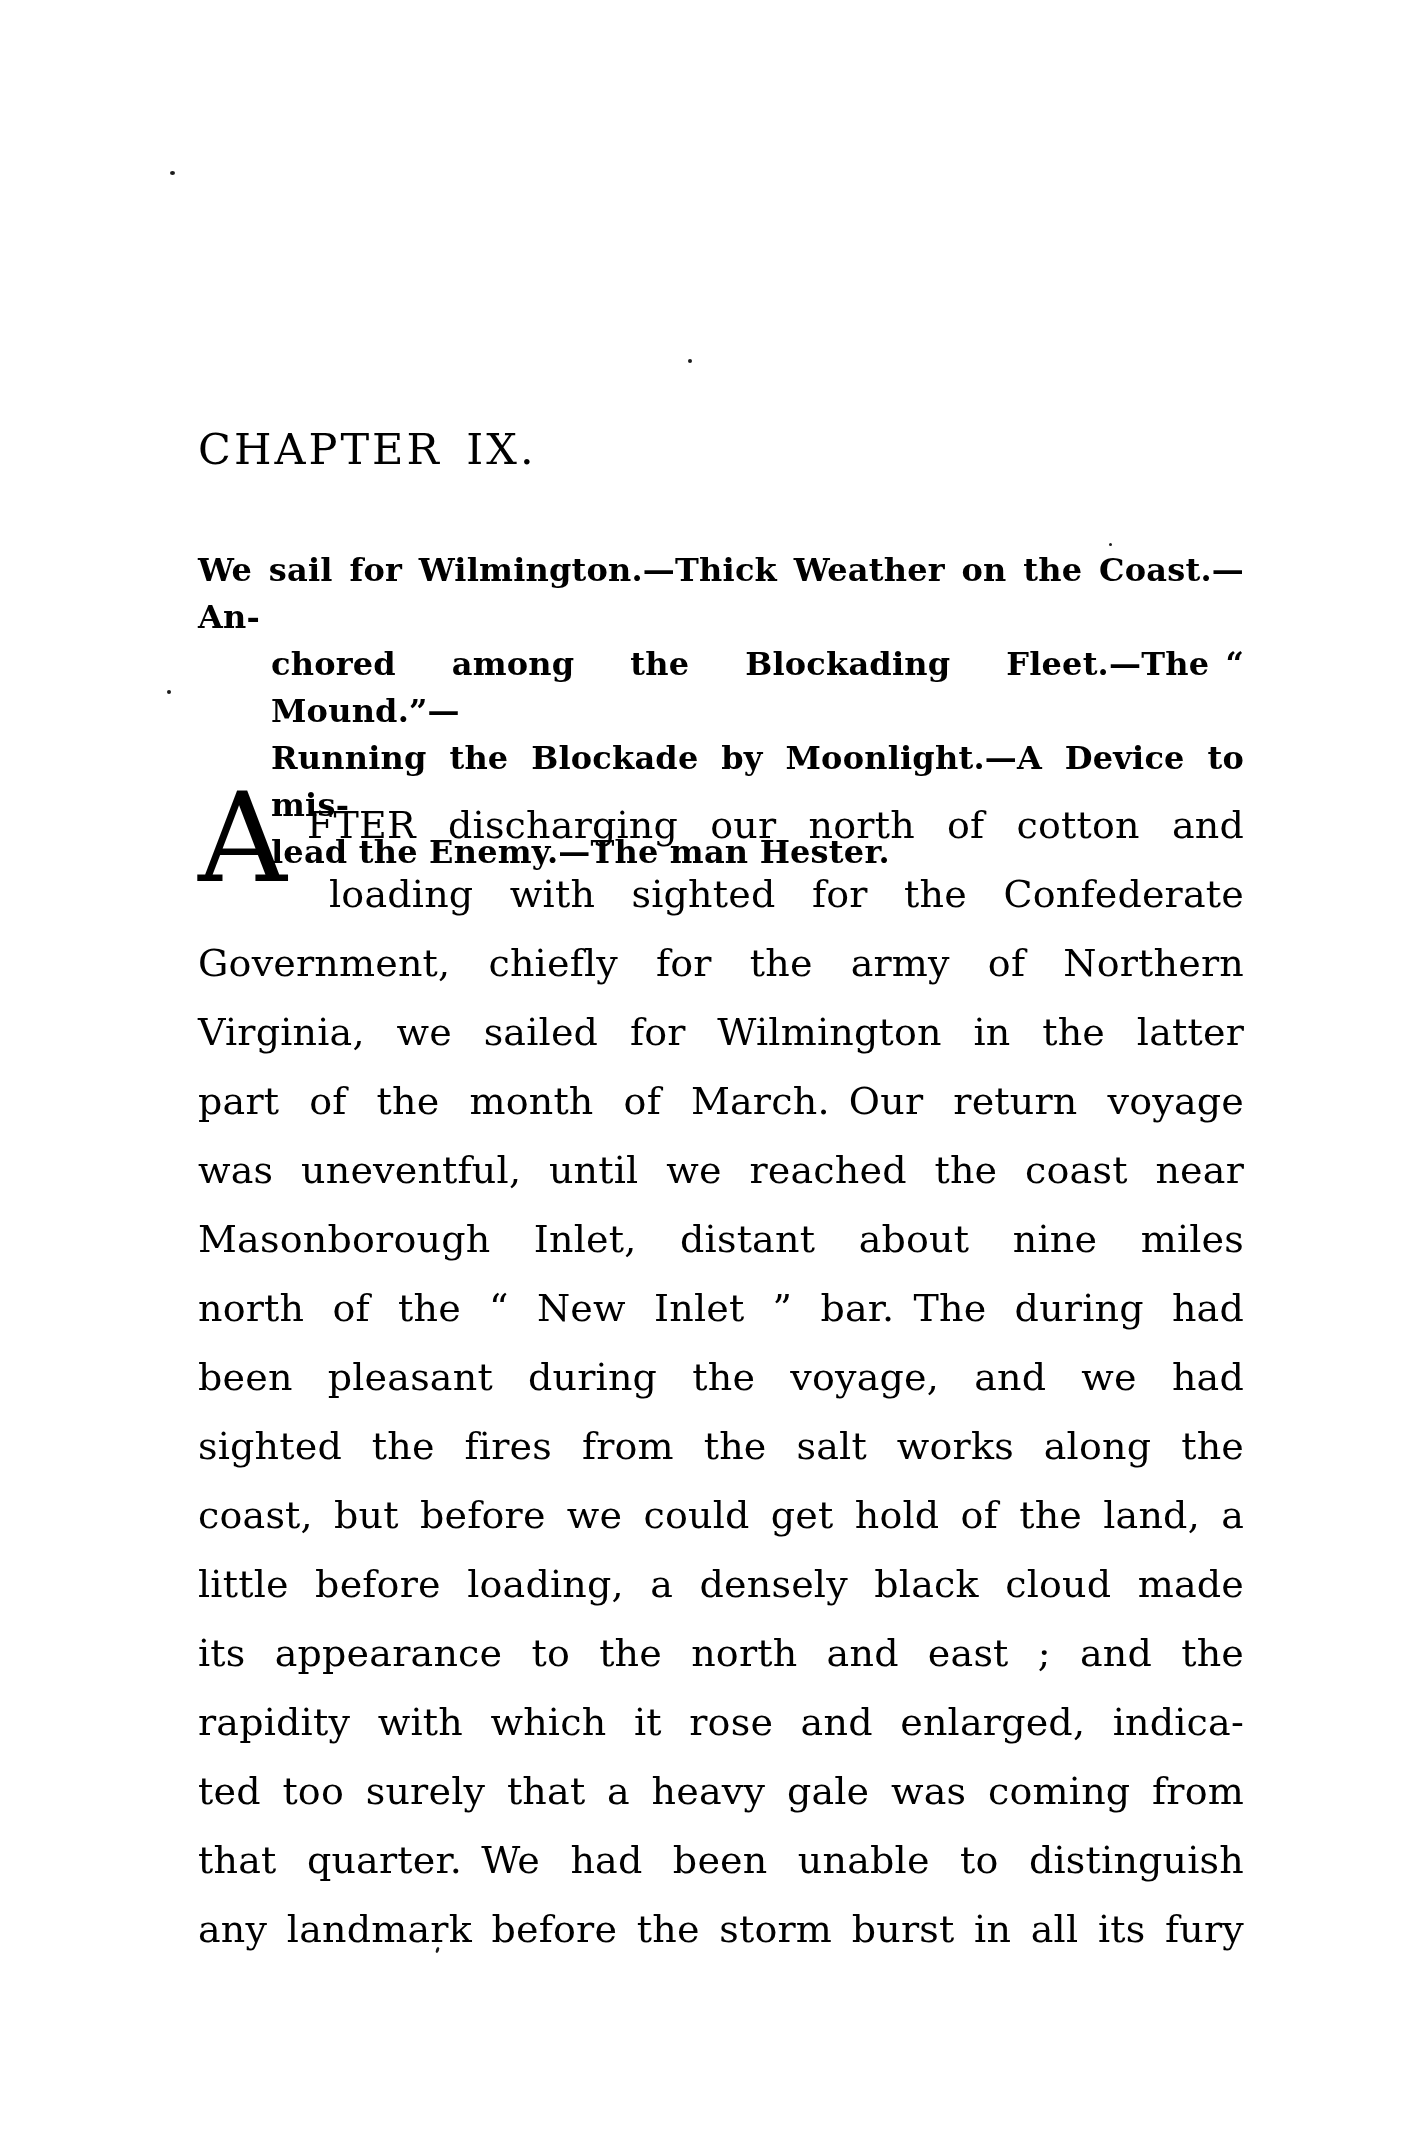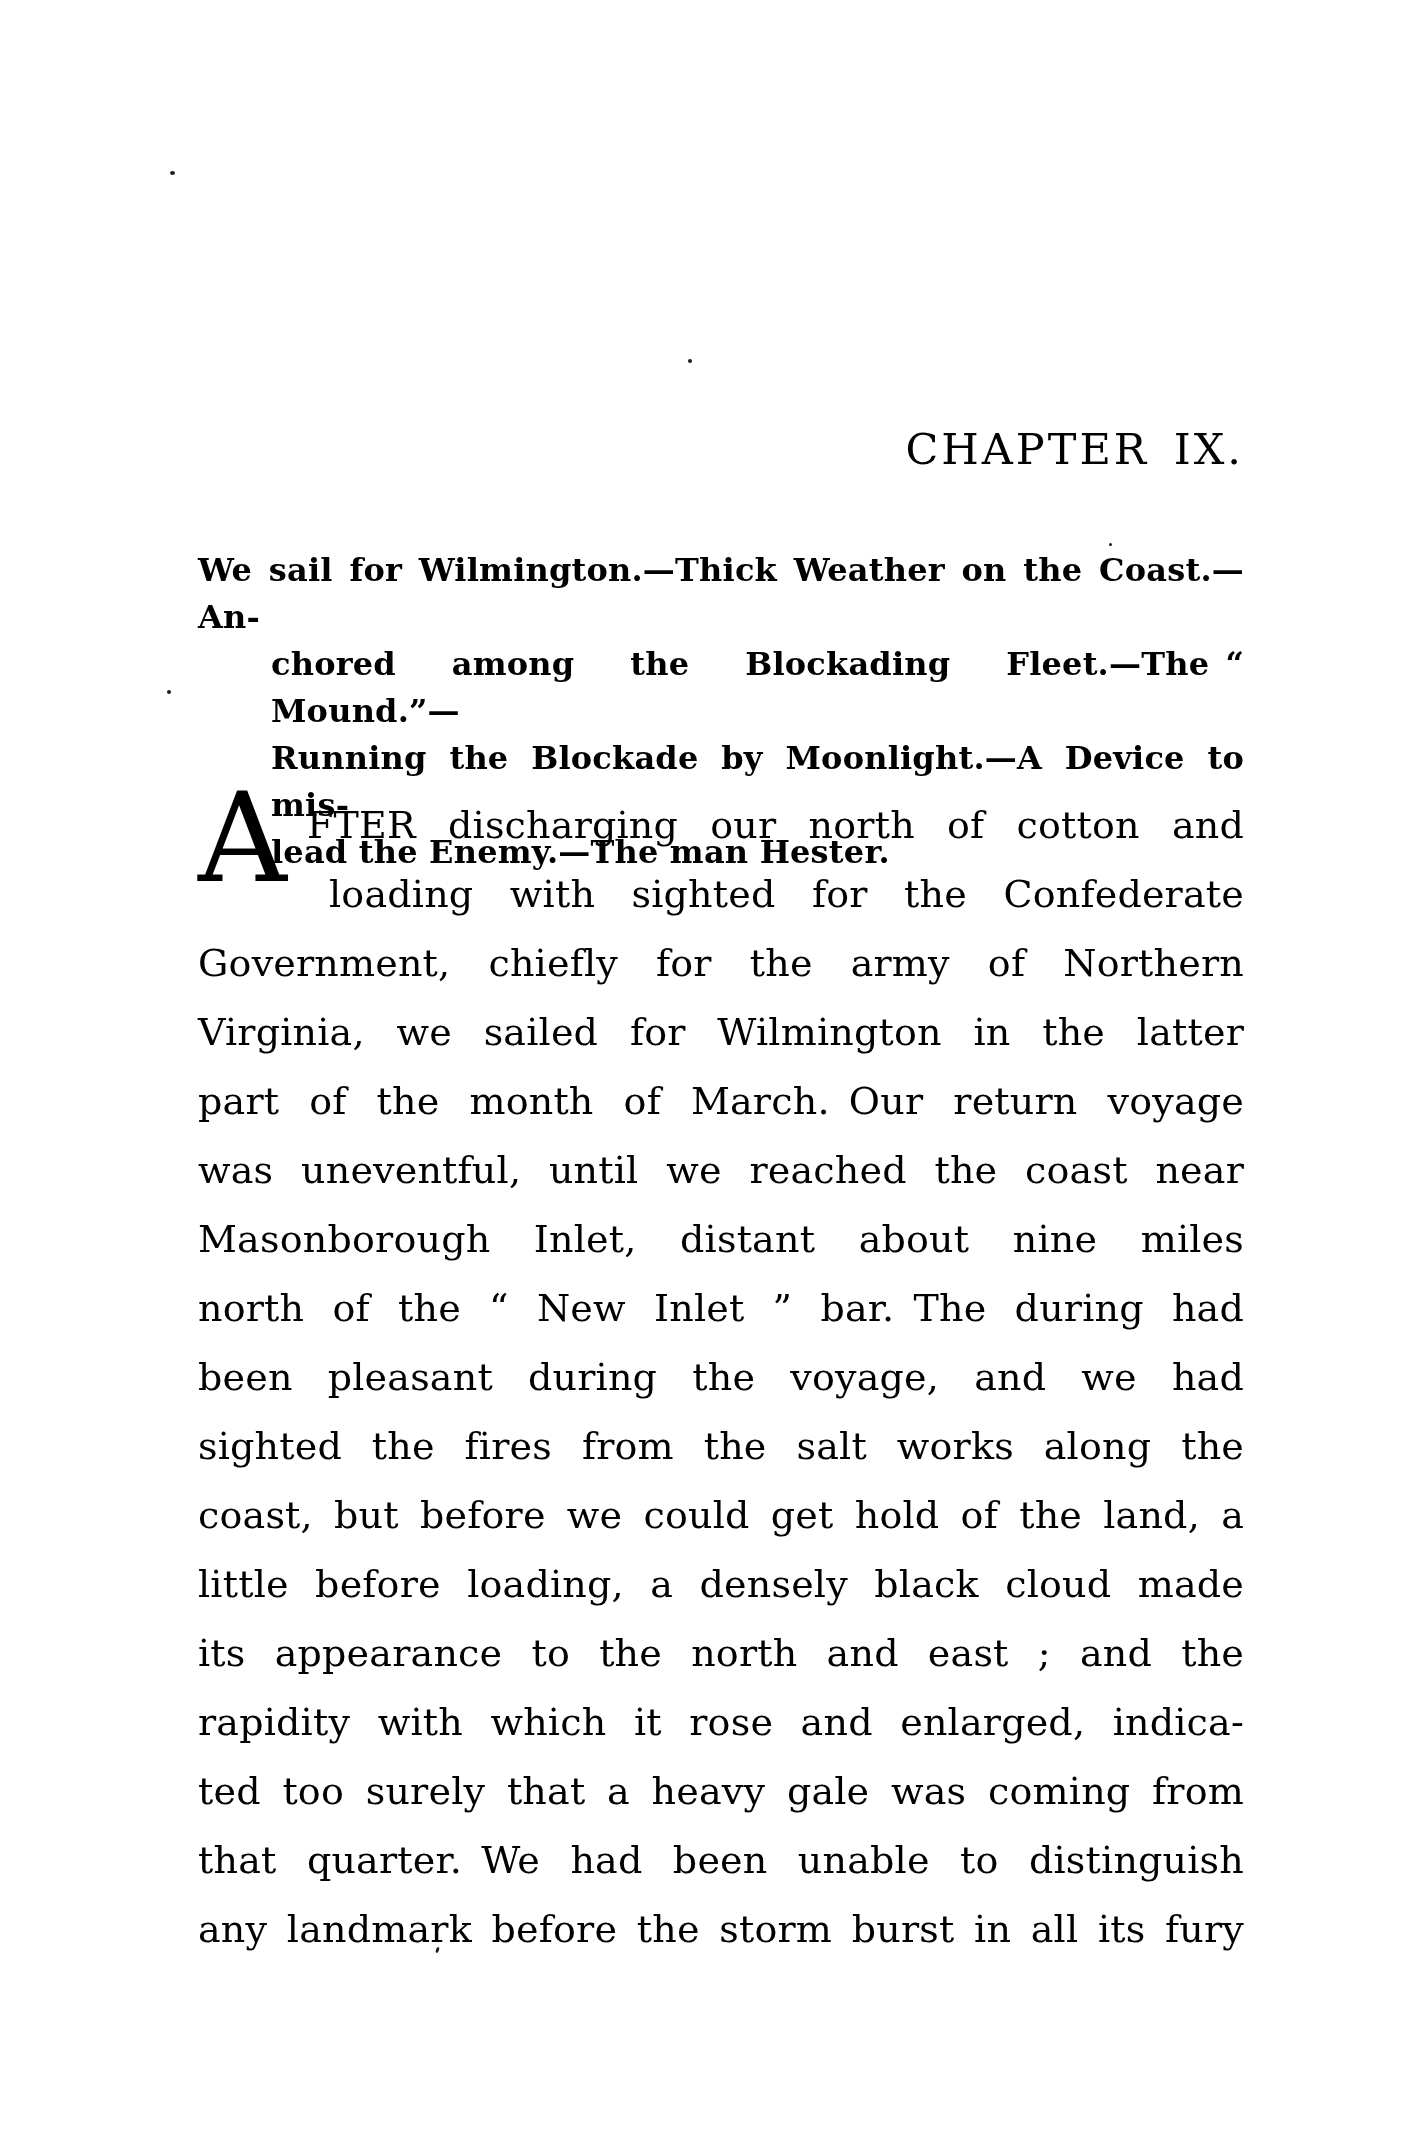--- a/index.html
+++ b/index.html
@@ -12,21 +12,21 @@
     font-family: "DejaVu Serif", "Liberation Serif", serif;
     overflow: hidden;
     margin: 0 auto;
   }
   .chapter-heading {
     position: absolute;
     top: 424px;
     left: 198px;
     width: 1046px;
     margin: 0;
-    text-align: right;
+    text-align: left;
     font-size: 43px;
     font-weight: normal;
     letter-spacing: 3px;
     line-height: 50px;
     white-space: pre;
   }
   .synopsis {
     position: absolute;
     top: 547px;
     left: 198px;

